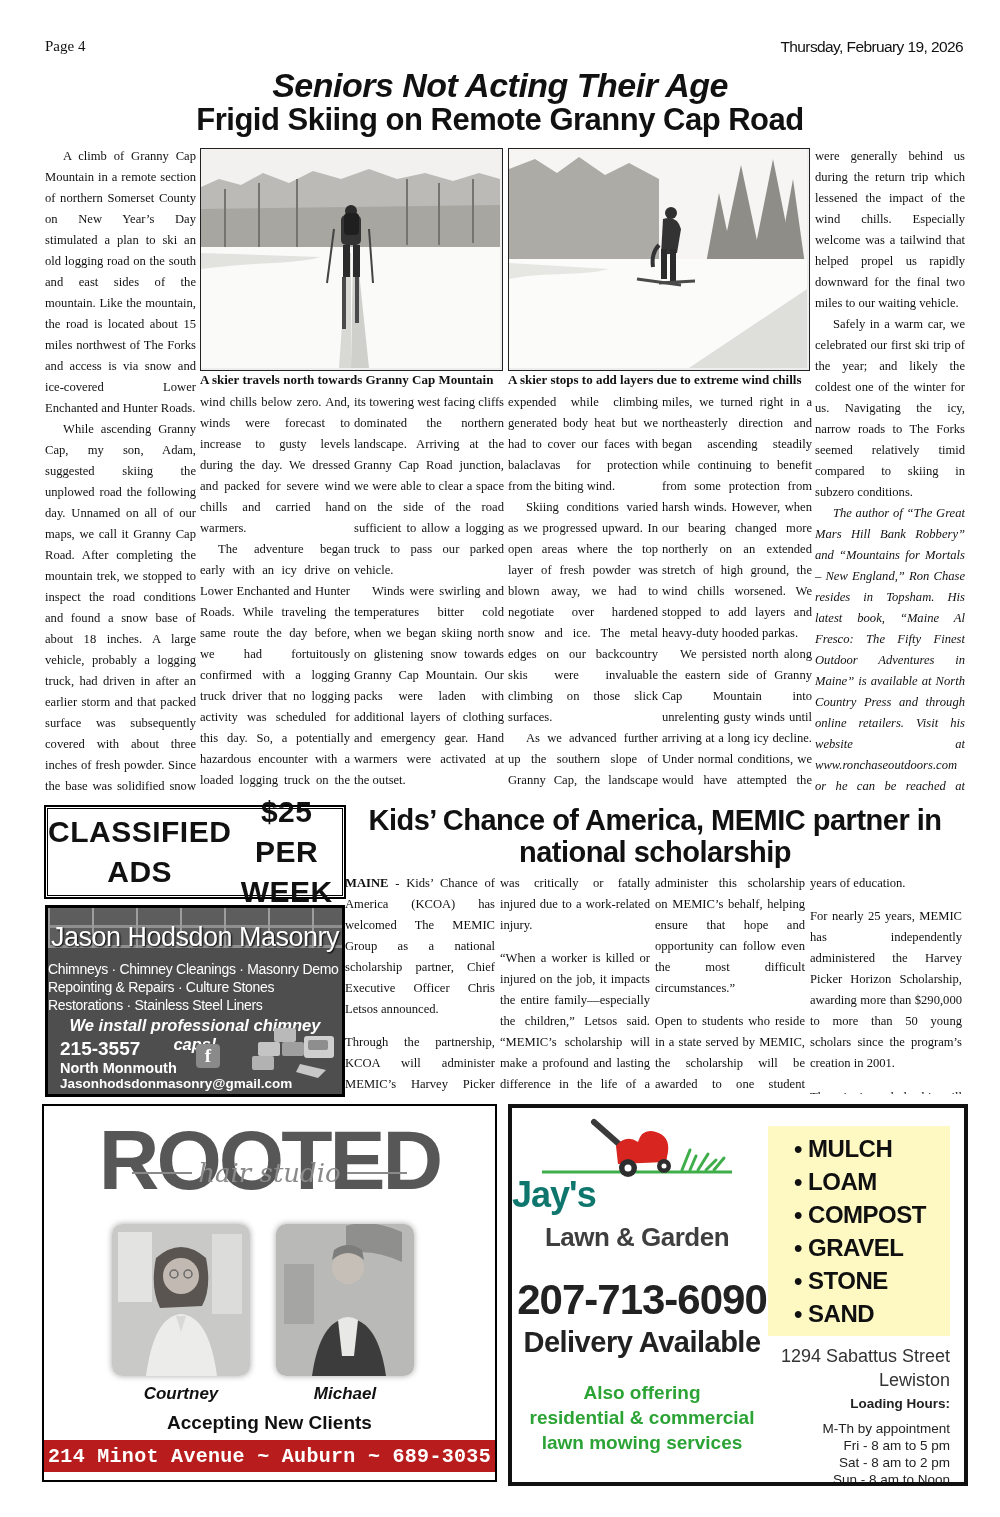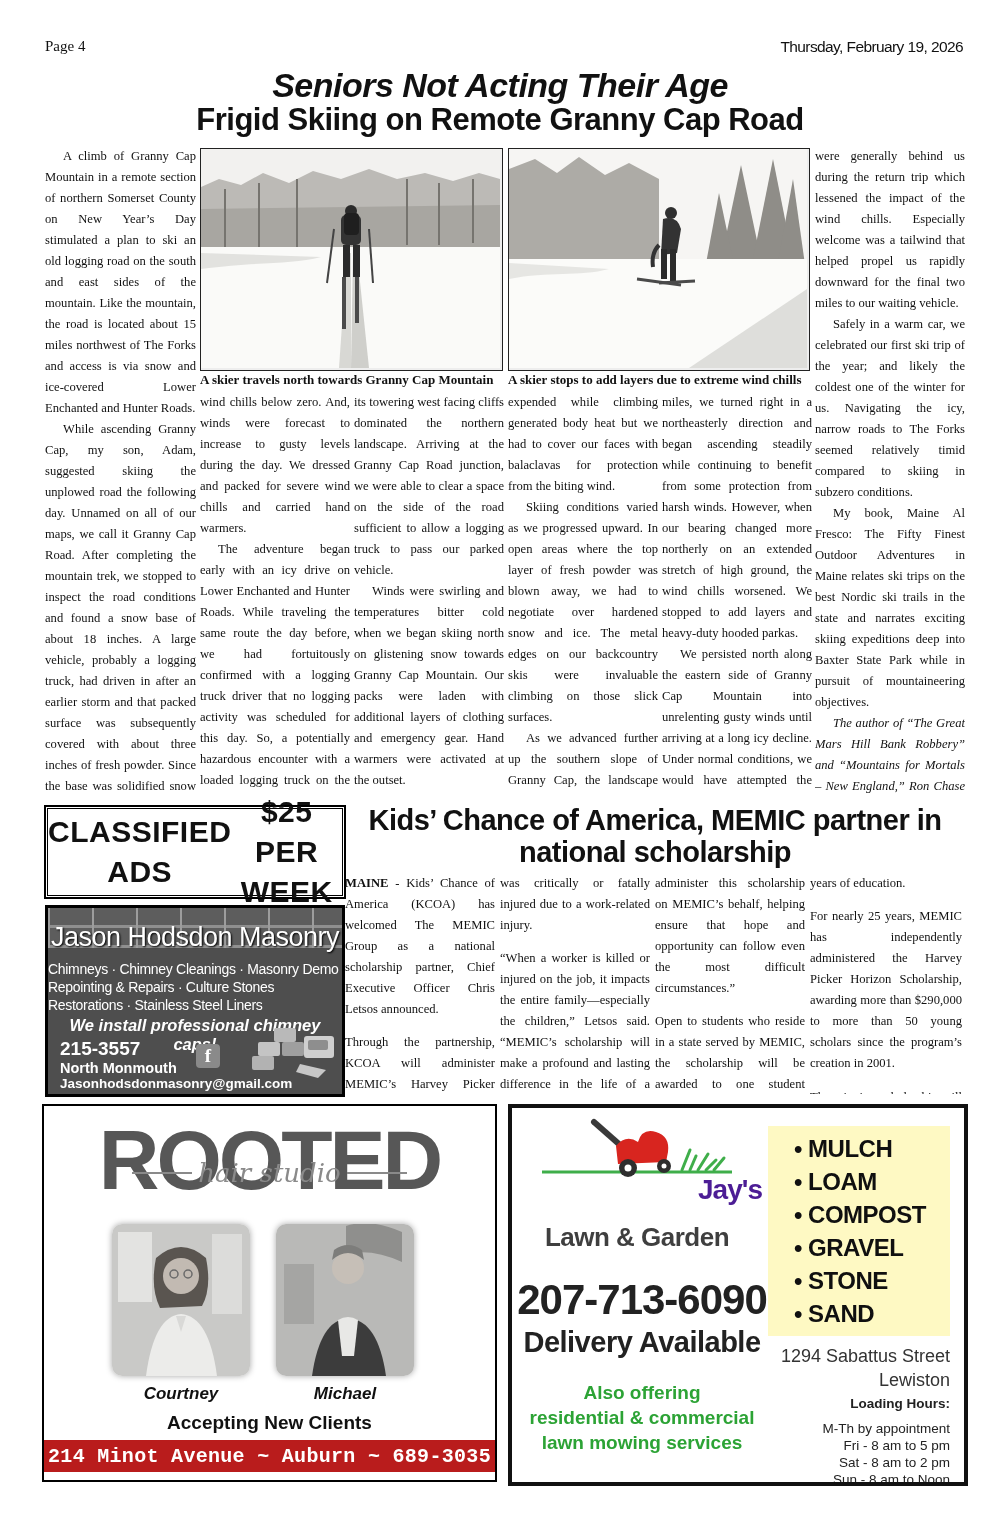--- a/index.html
+++ b/index.html
@@ -95,22 +95,22 @@
   .sn1{left:68px;} .sn2{left:232px;}
   .accepting{position:absolute;left:0;top:306px;width:100%;text-align:center;
       font-family:"Liberation Sans",sans-serif;font-weight:bold;font-size:19px;}
   .rooted-bar{position:absolute;left:0;bottom:8px;width:100%;height:32px;background:#b91c1c;
       color:#fff;font-family:Liberation Mono, monospace;font-weight:bold;font-size:20px;
       display:flex;align-items:center;justify-content:center;letter-spacing:0.3px;}
 
   
   .jays{left:508px;top:1104px;width:452px;height:374px;border:4px solid #111;background:#fff;overflow:hidden;}
   .jays-logo{position:absolute;left:20px;top:8px;width:210px;height:64px;}
-  .jays-name{position:absolute;left:0px;top:66px;width:250px;text-align:right;
-      font-family:"Liberation Sans",sans-serif;font-weight:bold;font-size:28px;color:#4c1d95;letter-spacing:-1px;}
+  .jays-name{position:absolute;left:0px;top:66px;width:250px;text-align:left;
+      font-family:"Liberation Sans",sans-serif;font-weight:bold;font-size:36px;color:#0f766e;letter-spacing:-1px;}
   .jays-sub{position:absolute;left:0px;top:114px;width:250px;text-align:center;
       font-family:"Liberation Sans",sans-serif;font-weight:bold;font-size:26px;color:#3f3f3f;letter-spacing:-0.5px;}
   .jays-phone{position:absolute;left:0px;top:168px;width:260px;text-align:center;
       font-family:"Liberation Sans",sans-serif;font-weight:bold;font-size:42px;color:#222;letter-spacing:-1px;}
   .jays-delivery{position:absolute;left:0px;top:218px;width:260px;text-align:center;
       font-family:"Liberation Sans",sans-serif;font-weight:bold;font-size:29px;color:#222;letter-spacing:-0.5px;}
   .jays-green-lines{position:absolute;left:0px;top:272px;width:260px;text-align:center;
       font-family:"Liberation Sans",sans-serif;font-weight:bold;font-size:19px;line-height:25px;color:#2ca335;}
   .jays-panel{position:absolute;left:256px;top:18px;width:182px;height:210px;background:#fef9c3;
       display:flex;flex-direction:column;justify-content:center;padding-left:26px;box-sizing:border-box;}
@@ -210,21 +210,20 @@
       <p class="ind">Skiing conditions varied as we progressed upward.   In open areas where the top layer of fresh powder was blown away, we had to negotiate over hardened snow and ice. The metal edges on our backcountry skis were invaluable climbing on those slick surfaces.</p>
       <p class="ind">As we advanced further up the southern slope of Granny Cap, the landscape transitioned to a predominantly spruce forest.  Close proximity to the mountain and dense spruce growth partially sheltered us from the arctic-like winds.</p>
     </div>
   <div class="abs col col5">
       <p>miles, we turned right in a northeasterly direction and began ascending steadily while continuing to benefit from some protection from harsh winds.  However, when our bearing changed more northerly on an extended stretch of high ground, the wind chills worsened.  We stopped to add layers and heavy-duty hooded parkas.</p>
       <p class="ind">We persisted north along the eastern side of Granny Cap Mountain into unrelenting gusty winds until arriving at a long icy decline.   Under normal conditions, we would have attempted the downhill challenge.   However, the precarious descent coupled with intensifying wind chills seemed a risk too far. We reluctantly turned back.</p>
     </div>
   <div class="abs col col6">
       <p>were generally behind us during the return trip which lessened the impact of the wind chills.   Especially welcome was a tailwind that helped propel us rapidly downward for the final two miles to our waiting vehicle.</p>
       <p class="ind">Safely in a warm car, we celebrated our first ski trip of the year; and likely the coldest one of the winter for us.  Navigating the icy, narrow roads to The Forks seemed relatively timid compared to skiing in subzero conditions.</p>
-      <p class="ind">My book, Maine Al Fresco:  The Fifty Finest Outdoor Adventures in Maine relates ski trips on the best Nordic ski trails in the state and narrates exciting skiing expeditions deep into Baxter State Park while in pursuit of mountaineering objectives.</p>
       <p class="ind it">The author of “The Great Mars Hill Bank Robbery” and “Mountains for Mortals – New England,” Ron Chase resides in Topsham.  His latest book, “Maine Al Fresco:  The Fifty Finest Outdoor Adventures in Maine” is available at North Country Press and through online retailers.  Visit his website at www.ronchaseoutdoors.com or he can be reached at ronchaseoutdoors@comcast.net</p>
     </div>
 
   <div class="abs classified">
     <div>CLASSIFIED ADS</div>
     <div>$25 PER WEEK</div>
   </div>
 
   <div class="abs masonry">
     <div class="brick-band"></div>

